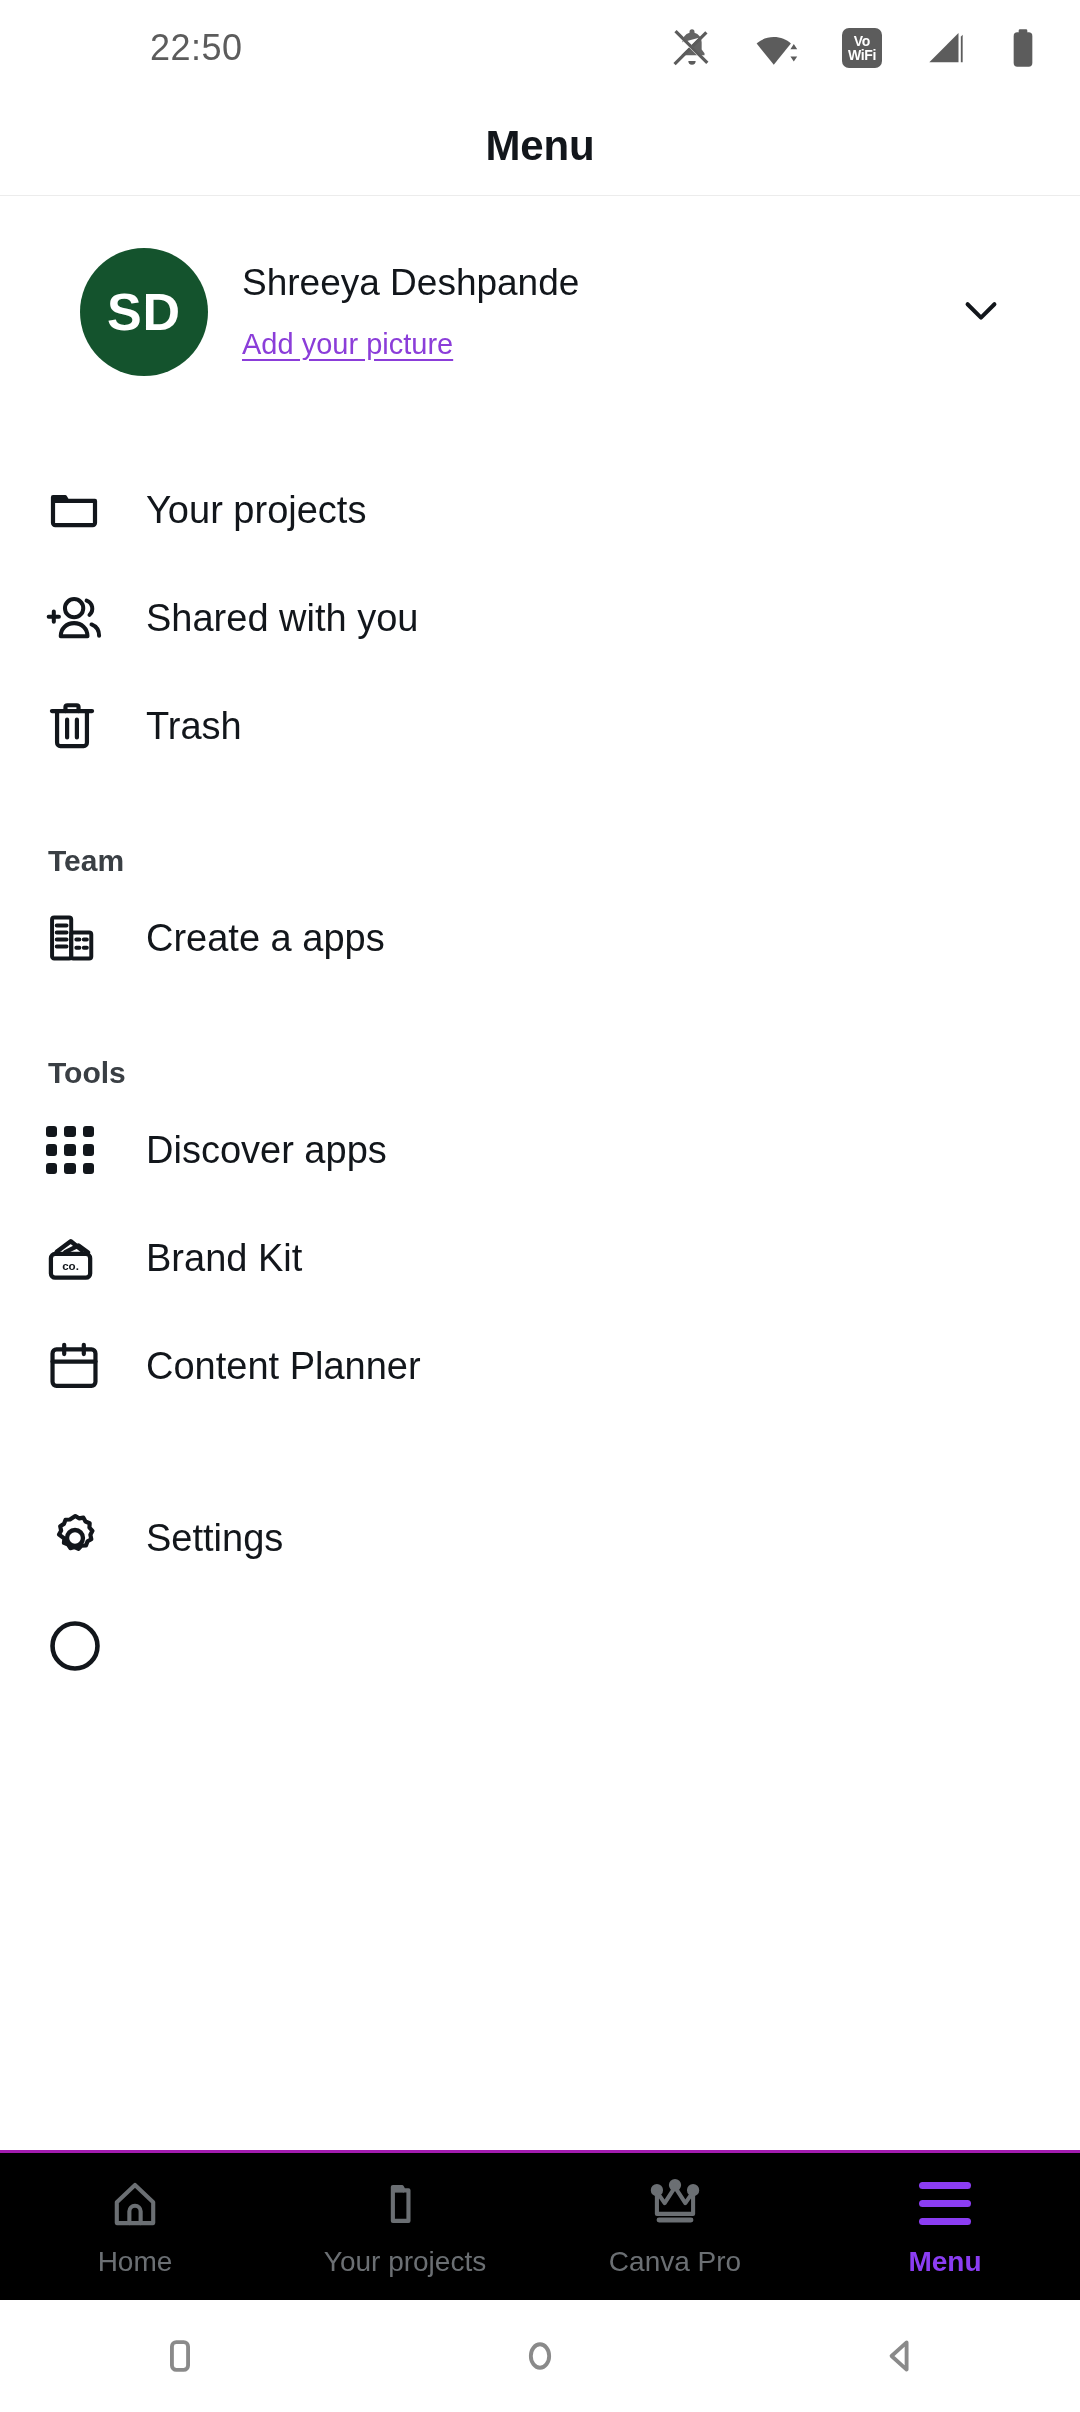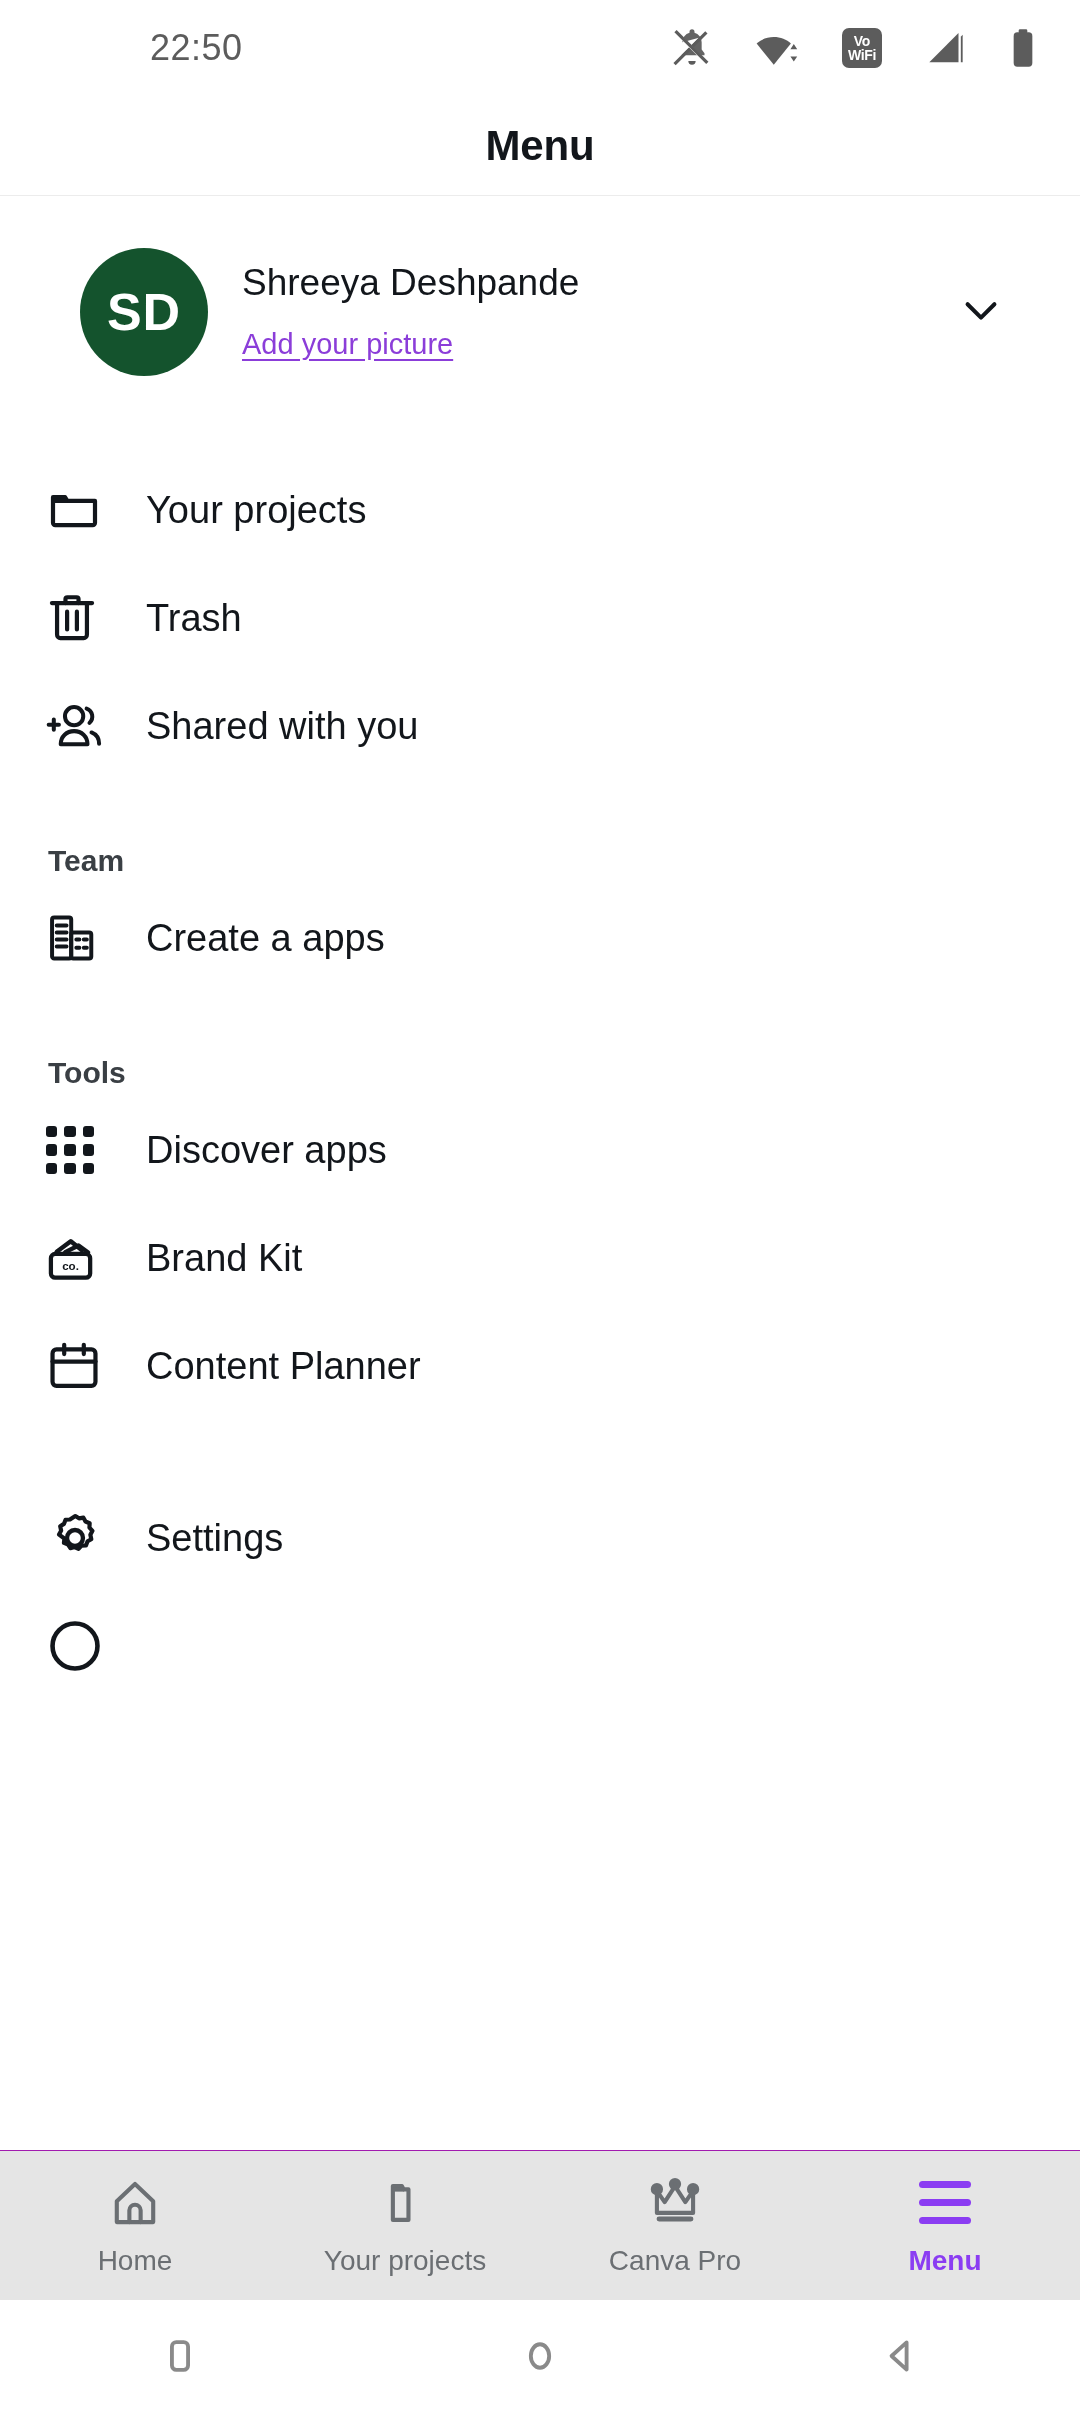--- a/index.html
+++ b/index.html
@@ -125,22 +125,22 @@
     grid-template-rows:repeat(3,1fr); gap:7px;
   }
   .dot-grid i {
     background:#12161b; border-radius:3px; display:block;
   }
 
   
   .bottom-nav {
     flex:0 0 150px; height:150px;
     display:flex; 
-    border-top:1px solid #a21caf;
-    background:#e5e5e5;
+    border-top:3px solid #a21caf;
+    background:#000000;
   }
   .nav-item {
     flex:1 1 0; height:100%;
     display:flex; flex-direction:column;
     align-items:center; justify-content:center; gap:14px;
   }
   .nav-icon { height:56px; display:flex; align-items:center; justify-content:center; }
   .nav-icon svg { display:block; }
   .nav-label { font-size:28px; color:#6b6f73; }
   .nav-item.active .nav-label { color:#8b3df2; font-weight:bold; }
@@ -232,40 +232,40 @@
           <svg width="56" height="56" viewBox="0 0 24 24" fill="none" stroke="#12161b" stroke-width="1.8" stroke-linejoin="round">
             <path d="M3 6.5h5.2l.9 1.6H21a0 0 0 0 1 0 0v9.4a1 1 0 0 1-1 1H4a1 1 0 0 1-1-1V6.5z"></path>
             <path d="M3 8.1h6.1"></path>
           </svg>
         </div>
         <div class="menu-label">Your projects</div>
       </div>
 
       <div class="menu-item">
         <div class="menu-icon">
+          <svg width="58" height="56" viewBox="0 0 26 24" fill="none" stroke="#12161b" stroke-width="1.8" stroke-linecap="round" stroke-linejoin="round">
+            <circle cx="12.6" cy="7.6" r="4.1"></circle>
+            <path d="M6.6 20.2c0-3.6 2.7-5.9 6-5.9s6 2.3 6 5.9z"></path>
+            <path d="M18.2 4.2a3.8 3.8 0 0 1 1.3 6.4M20.4 14.9c2 .8 3.4 2.6 3.4 5.1"></path>
+            <path d="M1.2 11.4h4.6M3.5 9.1v4.6"></path>
+          </svg>
+        </div>
+        <div class="menu-label">Shared with you</div>
+      </div>
+
+      <div class="menu-item">
+        <div class="menu-icon">
           <svg width="52" height="56" viewBox="0 0 22 24" fill="none" stroke="#12161b" stroke-width="1.8" stroke-linecap="round" stroke-linejoin="round">
             <path d="M2.4 5.6h17.2"></path>
             <path d="M8.2 5.6V3.9a.8.8 0 0 1 .8-.8h4a.8.8 0 0 1 .8.8v1.7"></path>
             <path d="M4.6 5.6v13.6a1.4 1.4 0 0 0 1.4 1.4h10a1.4 1.4 0 0 0 1.4-1.4V5.6"></path>
             <path d="M8.9 9.3v7.6M13.1 9.3v7.6"></path>
           </svg>
         </div>
         <div class="menu-label">Trash</div>
-      </div>
-
-      <div class="menu-item">
-        <div class="menu-icon">
-          <svg width="58" height="56" viewBox="0 0 26 24" fill="none" stroke="#12161b" stroke-width="1.8" stroke-linecap="round" stroke-linejoin="round">
-            <circle cx="12.6" cy="7.6" r="4.1"></circle>
-            <path d="M6.6 20.2c0-3.6 2.7-5.9 6-5.9s6 2.3 6 5.9z"></path>
-            <path d="M18.2 4.2a3.8 3.8 0 0 1 1.3 6.4M20.4 14.9c2 .8 3.4 2.6 3.4 5.1"></path>
-            <path d="M1.2 11.4h4.6M3.5 9.1v4.6"></path>
-          </svg>
-        </div>
-        <div class="menu-label">Shared with you</div>
       </div>
 
       <div class="section-gap-lg"></div>
 
       <div class="section-header">Team</div>
       <div class="menu-item">
         <div class="menu-icon">
           <svg width="56" height="56" viewBox="0 0 24 24" fill="none" stroke="#12161b" stroke-width="1.7" stroke-linejoin="round">
             <rect x="2.6" y="3.2" width="8.2" height="17.6" rx="0.9"></rect>
             <rect x="10.8" y="9.6" width="8.6" height="11.2" rx="0.9"></rect>

